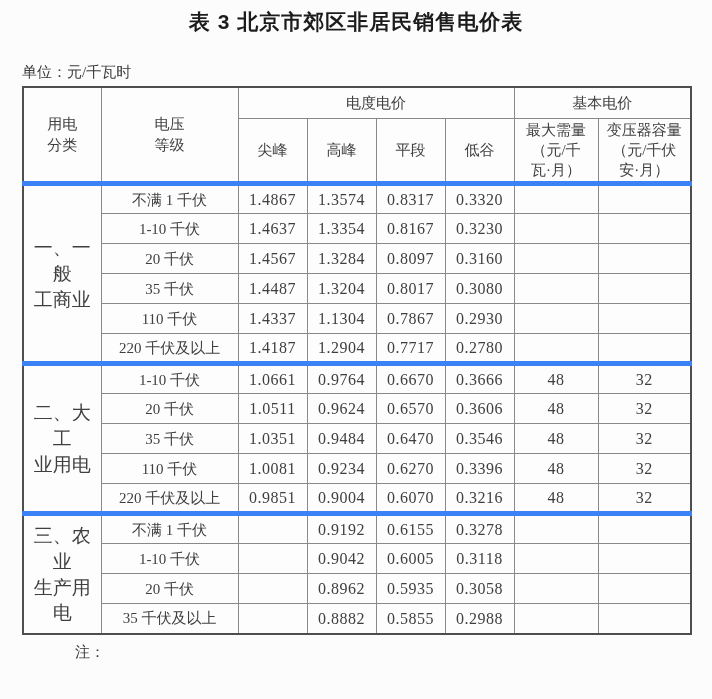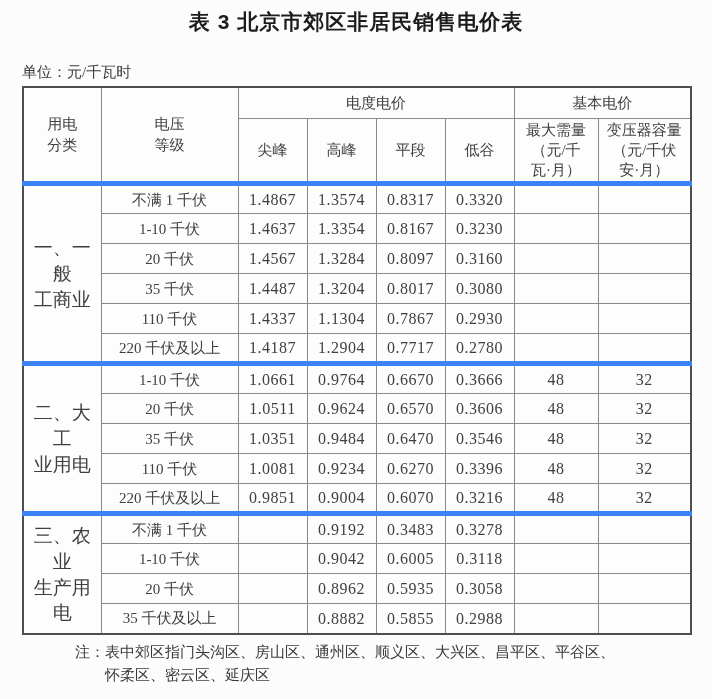--- a/index.html
+++ b/index.html
@@ -213,21 +213,21 @@
           <td class="num-cell">0.3216</td>
           <td class="num-cell">48</td>
           <td class="num-cell">32</td>
         </tr>
         <tr class="group-start">
           <td rowspan="4" class="group-label">三、农业
 生产用电</td>
           <td class="voltage-cell">不满 1 千伏</td>
           <td class="num-cell"></td>
           <td class="num-cell">0.9192</td>
-          <td class="num-cell">0.3483</td>
+          <td class="num-cell">0.6155</td>
           <td class="num-cell">0.3278</td>
           <td class="num-cell"></td>
           <td class="num-cell"></td>
         </tr>
         <tr>
           <td class="voltage-cell">1-10 千伏</td>
           <td class="num-cell"></td>
           <td class="num-cell">0.9042</td>
           <td class="num-cell">0.6005</td>
           <td class="num-cell">0.3118</td>
@@ -250,17 +250,15 @@
           <td class="num-cell">0.5855</td>
           <td class="num-cell">0.2988</td>
           <td class="num-cell"></td>
           <td class="num-cell"></td>
         </tr>
       </tbody>
   </table>
 
   <div class="note">
     <span class="note-label">注：</span>
-    <span class="note-text">表中郊区指门头沟区、房山区、通州区、顺义区、大兴区、昌平区、平谷区、
-怀柔区、密云区、延庆区</span>
   </div>
 
 </div>
 
 </body></html>

